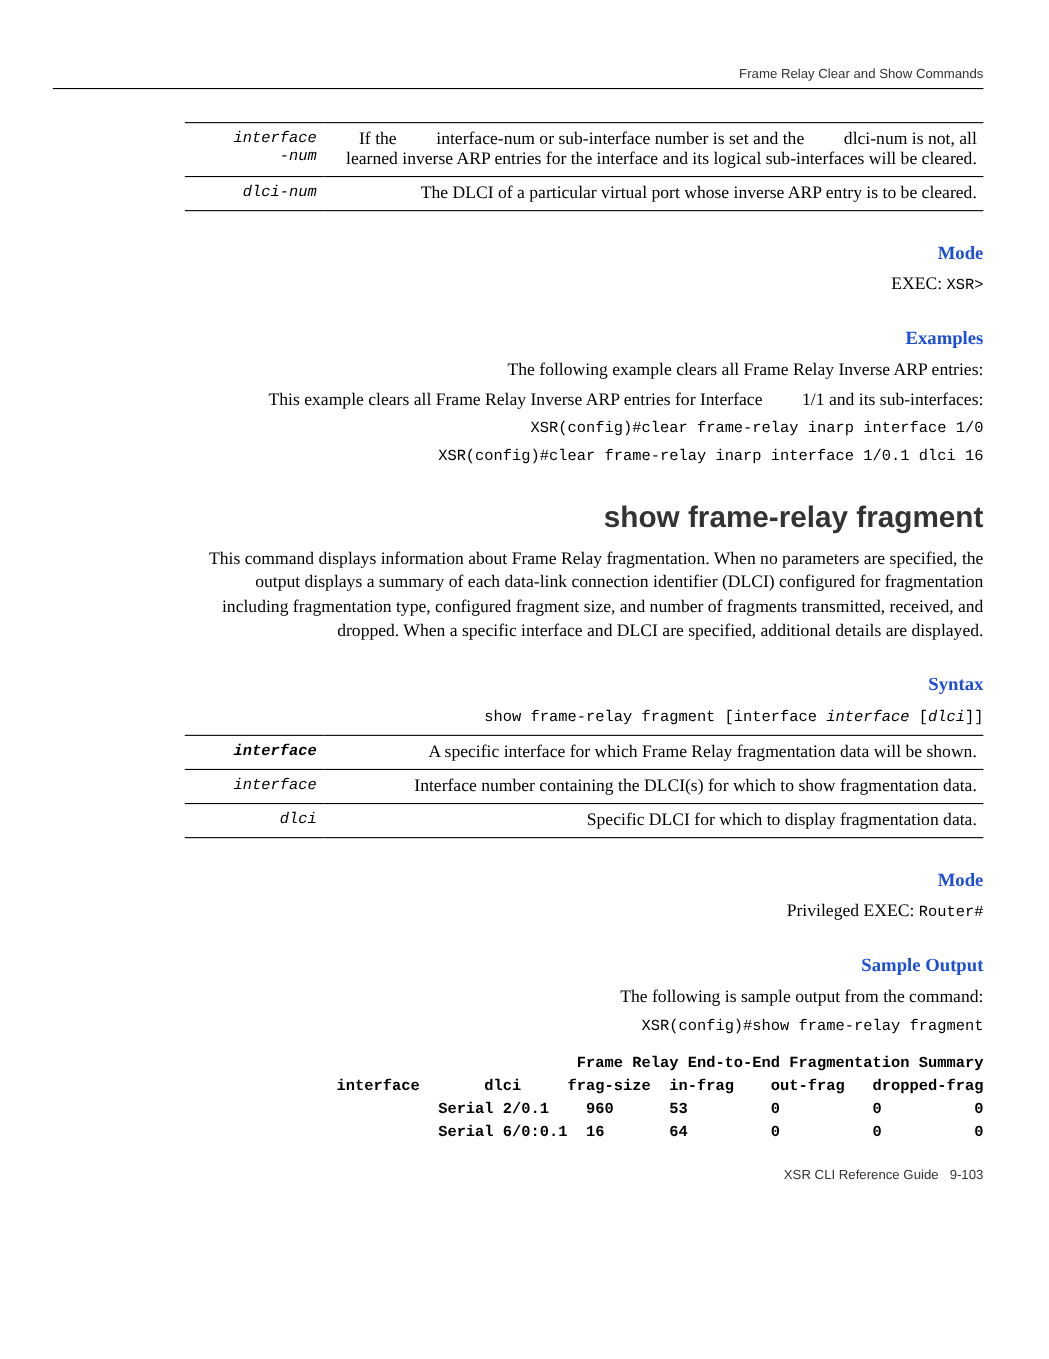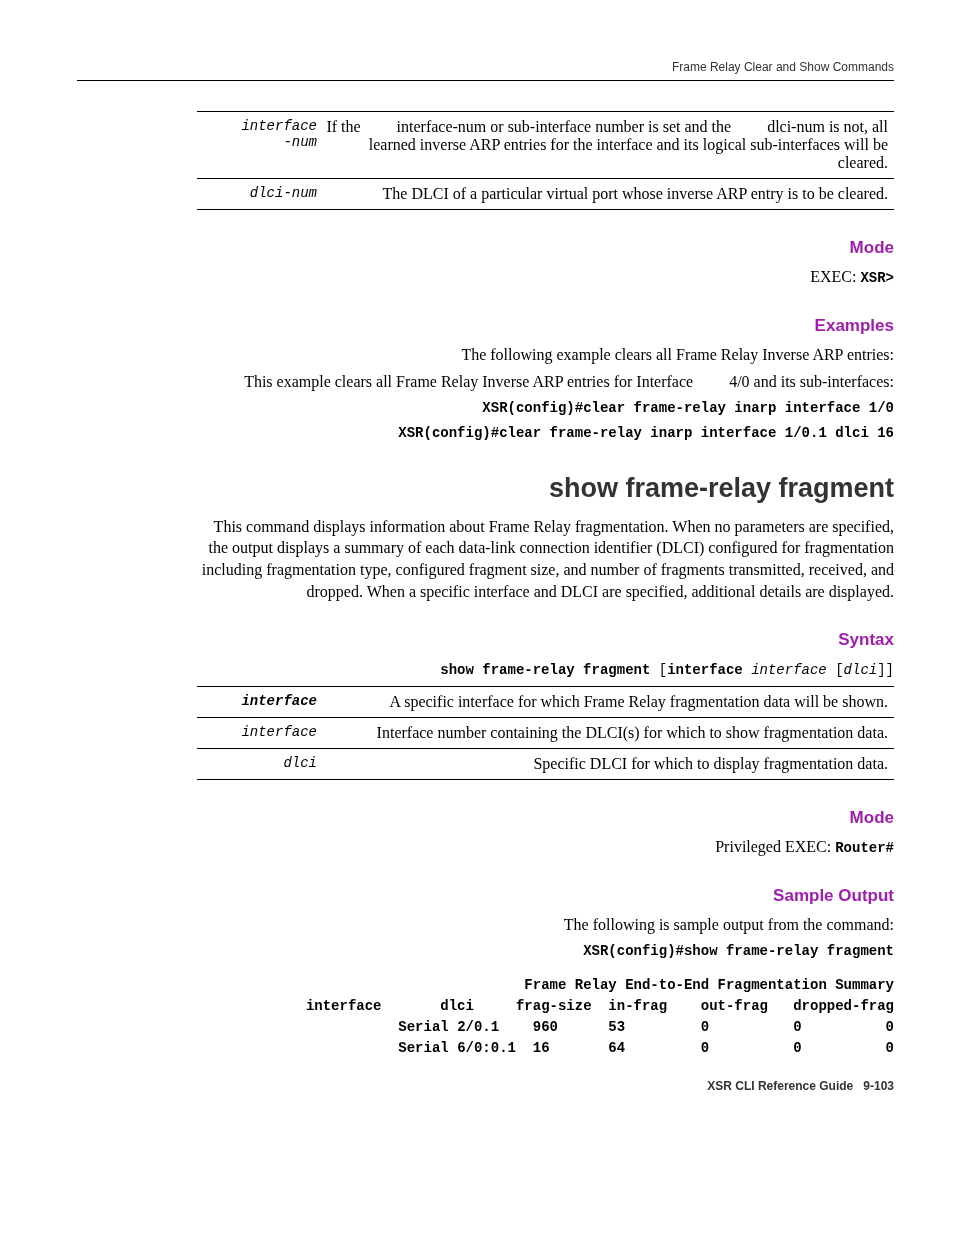--- a/index.html
+++ b/index.html
@@ -5,21 +5,21 @@
   body {
     margin: 0;
     padding: 0;
     font-family: "Times New Roman", Times, serif;
     font-size: 16px;
     color: #000;
     background: #fff;
     width: 954px;
   }
   .page {
-    padding: 60px 60px 40px 77px;
+    padding: 60px 60px 40px 48px;
   }
   .top-header {
     text-align: right;
     font-family: Arial, Helvetica, sans-serif;
     font-size: 12px;
     color: #333;
     padding-bottom: 6px;
     border-bottom: 1px solid #000;
     margin-bottom: 30px;
   }
@@ -45,24 +45,24 @@
   .param-name {
     width: 120px;
     font-family: "Courier New", monospace;
     font-style: italic;
     font-size: 14px;
   }
   .param-name.bold {
     font-weight:600;
   }
   .section-heading {
-    font-family: Liberation Sans, sans-serif;
+    font-family: Liberation Serif, serif;
     font-weight: bold;
     font-size: 17px;
-    color: #a21caf;
+    color: #1d4ed8;
     margin-left: -45px;
     margin-top: 28px;
     margin-bottom: 8px;
   }
   .cmd-title {
     font-family: Arial, Helvetica, sans-serif;
     font-weight: bold;
     font-size: 27px;
     color: #333;
     margin-left: -120px;
@@ -72,21 +72,21 @@
   p {
     margin: 6px 0;
     line-height: 1.35;
   }
   .mono {
     font-family: "Courier New", monospace;
     font-size: 14px;
     font-weight: 500;
   }
   .mono.bold {
-    font-weight: 700;
+    font-weight: 400;
   }
   .mono.italic {
     font-style: italic;
   }
   .ital {
     margin-left: 32px;
   }
   .pre-block {
     font-family: "Courier New", monospace;
     font-size: 14px;
@@ -94,21 +94,20 @@
     white-space: pre;
     line-height: 1.5;
     margin-top: 14px;
   }
   .footer {
     text-align: right;
     font-family: Arial, Helvetica, sans-serif;
     font-size: 12px;
     color: #333;
     margin-top: 20px;
-    font-weight: bold;
   }
 </style>
 </head>
 <body>
 
 <div class="page">
 
   <div class="top-header">Frame Relay Clear and Show Commands</div>
 
   <div class="content">
@@ -130,21 +129,21 @@
       </table>
 
     <div class="section-heading">Mode</div>
     <p>
       <span>EXEC: </span><span class="mono bold">XSR&gt;</span>
     </p>
 
     <div class="section-heading">Examples</div>
     <p>The following example clears all Frame Relay Inverse ARP entries:</p>
     <p>
-      <span>This example clears all Frame Relay Inverse ARP entries for Interface </span><span class="ital">4/0</span><span> and its sub-interfaces:</span>
+      <span>This example clears all Frame Relay Inverse ARP entries for Interface </span><span class="ital">1/1</span><span> and its sub-interfaces:</span>
     </p>
     <p class="mono bold">XSR(config)#clear frame-relay inarp interface 1/0</p>
     <p class="mono bold">XSR(config)#clear frame-relay inarp interface 1/0.1 dlci 16</p>
 
     <div class="cmd-title">show frame-relay fragment</div>
     <p>This command displays information about Frame Relay fragmentation. When no parameters are specified, the output displays a summary of each data-link connection identifier (DLCI) configured for fragmentation including fragmentation type, configured fragment size, and number of fragments transmitted, received, and dropped. When a specific interface and DLCI are specified, additional details are displayed.</p>
 
     <div class="section-heading">Syntax</div>
     <p>
       <span class="mono bold">show frame-relay fragment </span><span class="mono">[</span><span class="mono bold">interface </span><span class="mono italic">interface </span><span class="mono">[</span><span class="mono italic">dlci</span><span class="mono">]]</span>

